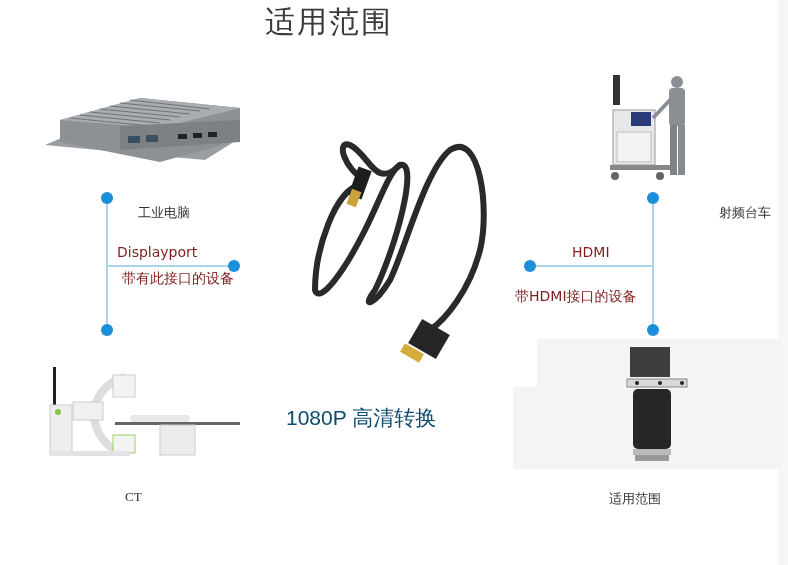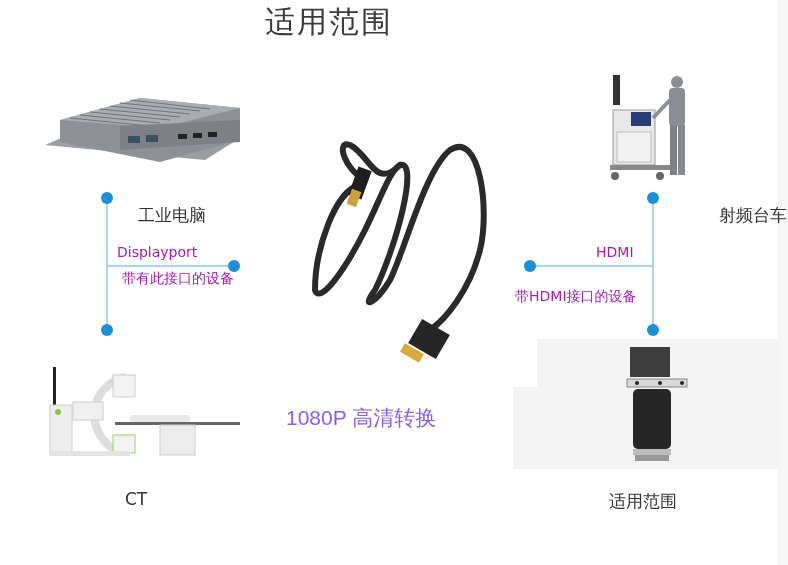--- a/index.html
+++ b/index.html
@@ -6,23 +6,23 @@
   body { width:788px; height:565px; position:relative; background:#ffffff; overflow:hidden;
          font-family:"DejaVu Sans","Liberation Sans",sans-serif; color:#333; }
   .abs { position:absolute; }
   .title { left:0; width:658px; top:2px; text-align:center; font-size:30px; color:#3a3a3a; letter-spacing:2px; }
   .rightstrip { right:0; top:0; width:10px; height:565px; background:#f6f6f6; }
   .gray1 { left:537px; top:339px; width:243px; height:130px; background:#f4f4f4; }
   .gray2 { left:513px; top:387px; width:30px; height:82px; background:#f4f4f4; }
   .vline { width:2px; background:#a8d4ec; }
   .hline { height:2px; background:#a8d4ec; }
   .dot { width:12px; height:12px; border-radius:50%; background:#1b8fd8; }
-  .label { font-size:17px; color:#333; white-space:nowrap; }
-  .small { font-size:14px; color:#a21caf; white-space:nowrap; }
-  .center-label { font-size:21px; color:#8b5cf6; white-space:nowrap; font-family:"Liberation Sans","DejaVu Sans",sans-serif; }
+  .label { font-size:13px; color:#333; white-space:nowrap;font-family:Liberation Serif, serif; }
+  .small { font-size:14px; color:#7f1d1d; white-space:nowrap; }
+  .center-label { font-size:21px; color:#0c4a6e; white-space:nowrap; font-family:"Liberation Sans","DejaVu Sans",sans-serif; }
 </style>
 </head>
 <body>
 
 <div class="abs rightstrip"></div>
 
 <div class="abs title">适用范围</div>
 
 <svg class="abs" style="left:40px;top:80px" width="205" height="100" viewBox="0 0 205 100">
   <polygon points="5,65 40,50 200,58 165,80" fill="#9a9ea3"></polygon>
@@ -70,21 +70,21 @@
 <div class="abs small" style="left:117px;top:244px">Displayport</div>
 <div class="abs small" style="left:122px;top:270px">带有此接口的设备</div>
 
 <div class="abs vline" style="left:652px;top:198px;height:133px"></div>
 <div class="abs hline" style="left:530px;top:265px;width:123px"></div>
 <div class="abs dot" style="left:647px;top:192px"></div>
 <div class="abs dot" style="left:647px;top:324px"></div>
 <div class="abs dot" style="left:524px;top:260px"></div>
 
 <div class="abs label" style="left:719px;top:204px">射频台车</div>
-<div class="abs small" style="left:596px;top:244px">HDMI</div>
+<div class="abs small" style="left:572px;top:244px">HDMI</div>
 <div class="abs small" style="left:515px;top:288px">带HDMI接口的设备</div>
 
 <svg class="abs" style="left:305px;top:130px" width="195" height="245" viewBox="0 0 195 245">
   <g fill="none" stroke="#2a2a2a" stroke-width="6" stroke-linecap="round">
     <path d="M55,55 C30,60 10,120 10,160 C15,175 40,140 60,100 C75,70 85,40 95,35 C115,30 90,120 70,160 C55,180 70,175 85,150 C100,120 120,40 145,20 C175,0 185,80 175,120 C165,160 140,190 125,200"></path>
     <path d="M60,50 C40,40 30,10 45,15 C65,25 70,60 95,35"></path>
   </g>
   <rect x="48" y="38" width="14" height="30" fill="#1e1e1e" transform="rotate(20 55 53)"></rect>
   <rect x="44" y="60" width="10" height="16" fill="#c9a23a" transform="rotate(20 49 68)"></rect>
   <rect x="108" y="195" width="32" height="28" fill="#262626" transform="rotate(30 124 209)"></rect>

